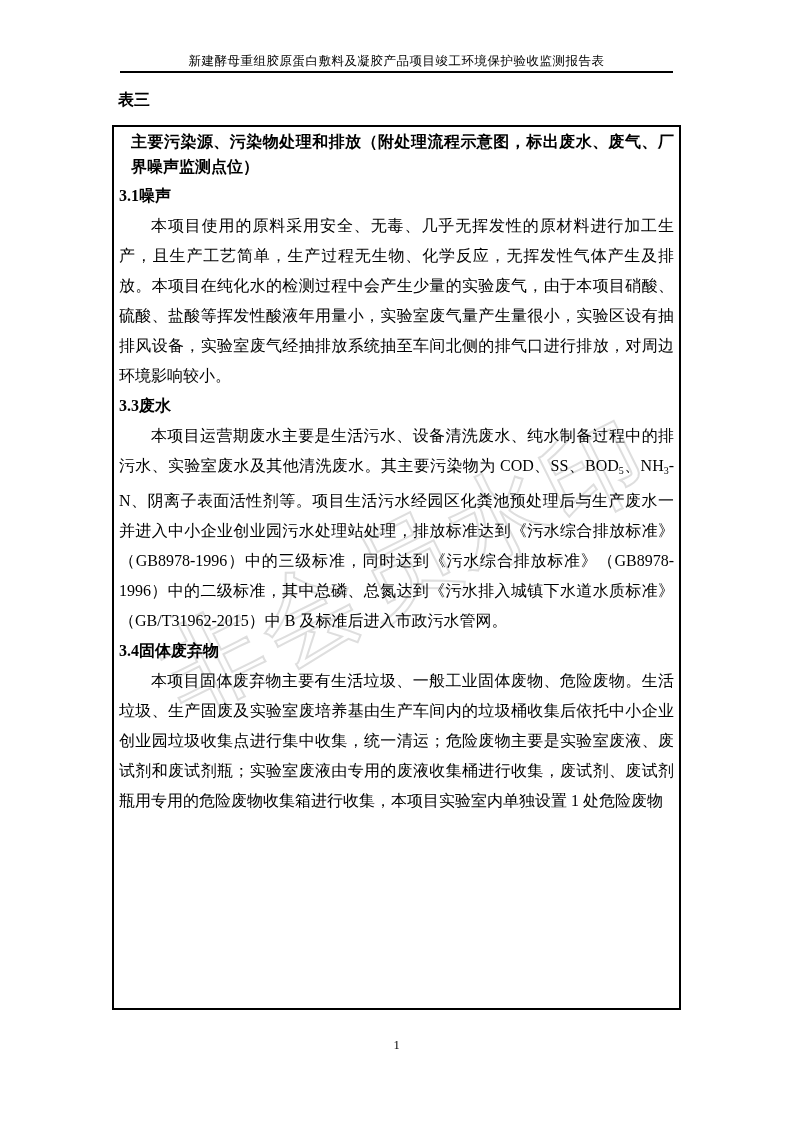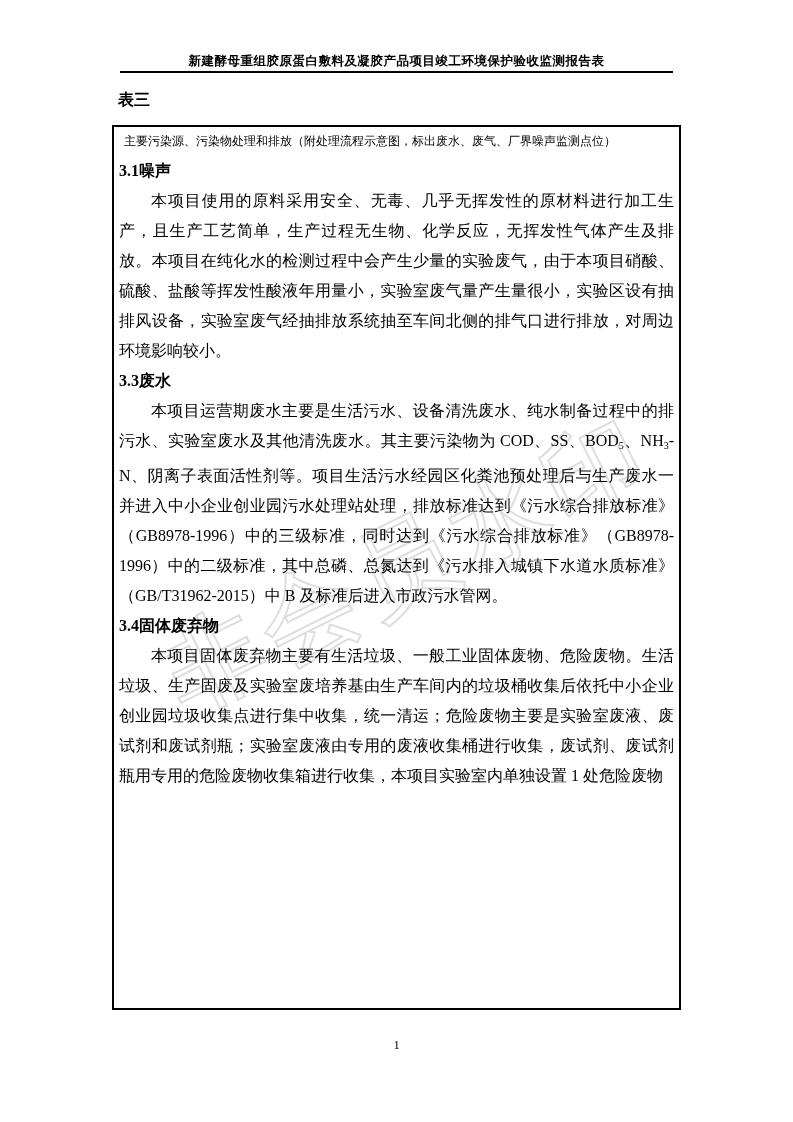--- a/index.html
+++ b/index.html
@@ -4,21 +4,21 @@
 <style>
   html,body{margin:0;padding:0;}
   body{
     width:793px;height:1122px;background:#ffffff;position:relative;
     font-family:"Liberation Serif","DejaVu Serif",serif;color:#000;
     overflow:hidden;
   }
   .page{position:absolute;inset:0;}
   .running-header{
     position:absolute;top:53px;left:0;width:100%;
-    text-align:center;font-weight:bold;font-size:12.5px;letter-spacing:0.5px;
+    text-align:center;font-weight:normal;font-size:12.5px;letter-spacing:0.5px;
     z-index:2;
   }
   .header-rule{
     position:absolute;top:71px;left:120px;width:553px;height:0;
     border-top:2px solid #000;z-index:2;
   }
   .table-label{
     position:absolute;top:90px;left:118px;
     font-weight:bold;font-size:16px;z-index:2;
   }
@@ -29,22 +29,22 @@
     color:transparent;-webkit-text-stroke:2px #dedede;
     font-family:"Liberation Sans","DejaVu Sans",sans-serif;
     pointer-events:none;user-select:none;
   }
   .doc-table{
     position:absolute;left:112px;top:125px;width:569px;height:885px;
     border:2px solid #000;box-sizing:border-box;
     padding:2px 5px 6px 5px;overflow:hidden;z-index:2;background:transparent;
   }
   .cell-title{
-    font-weight:normal;font-size:12px;line-height:25px;
-    text-align:justify;margin:0 0 2px 5px;
+    font-weight:bold;font-size:16px;line-height:25px;
+    text-align:justify;margin:0 0 2px 12px;
   }
   .sec-heading{
     font-weight:bold;font-size:16px;line-height:30px;margin:0;
   }
   .sec-heading .sec-name{}
   p.body{
     margin:0;font-size:16px;line-height:30px;
     text-align:justify;text-indent:2em;
   }
   .underline{text-decoration:underline;}

